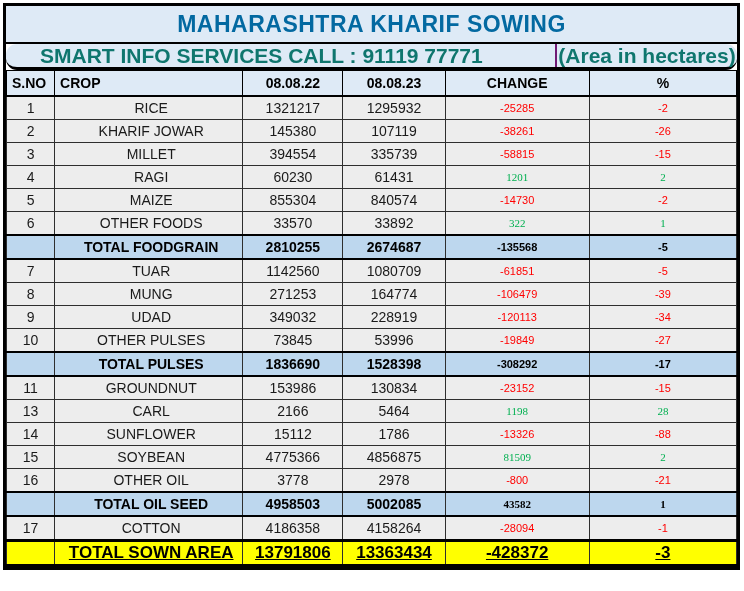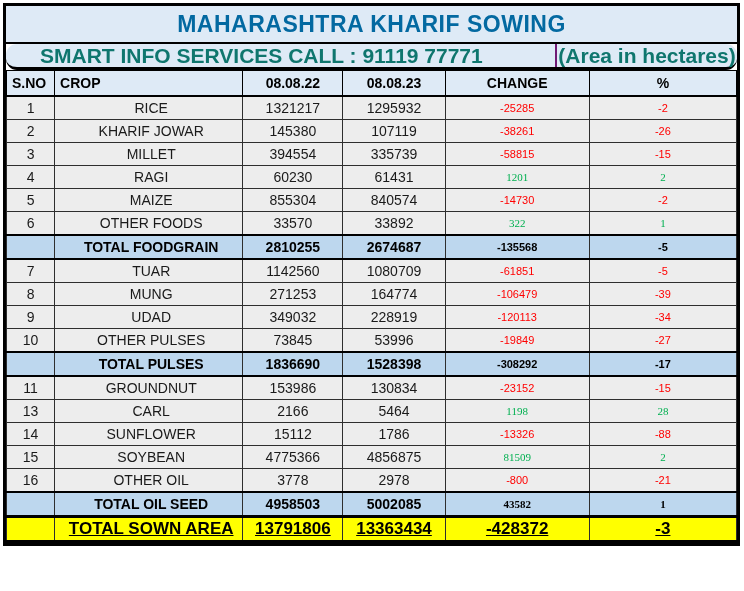--- a/index.html
+++ b/index.html
@@ -271,20 +271,28 @@
 
   <tr class="row-total">
     <td class="c-sno"></td>
     <td class="c-crop">TOTAL OIL SEED</td>
     <td class="c-v22">4958503</td>
     <td class="c-v23">5002085</td>
     <td class="c-chg pos">43582</td>
     <td class="c-pct pos">1</td>
   </tr>
 
+  <tr class="row-data">
+    <td class="c-sno">17</td>
+    <td class="c-crop">COTTON</td>
+    <td class="c-v22">4186358</td>
+    <td class="c-v23">4158264</td>
+    <td class="c-chg neg">-28094</td>
+    <td class="c-pct neg">-1</td>
+  </tr>
 
   <tr class="row-grand">
     <td class="c-sno"></td>
     <td class="c-crop">TOTAL SOWN AREA</td>
     <td class="c-v22">13791806</td>
     <td class="c-v23">13363434</td>
     <td class="c-chg neg">-428372</td>
     <td class="c-pct neg">-3</td>
   </tr>
 </tbody>

